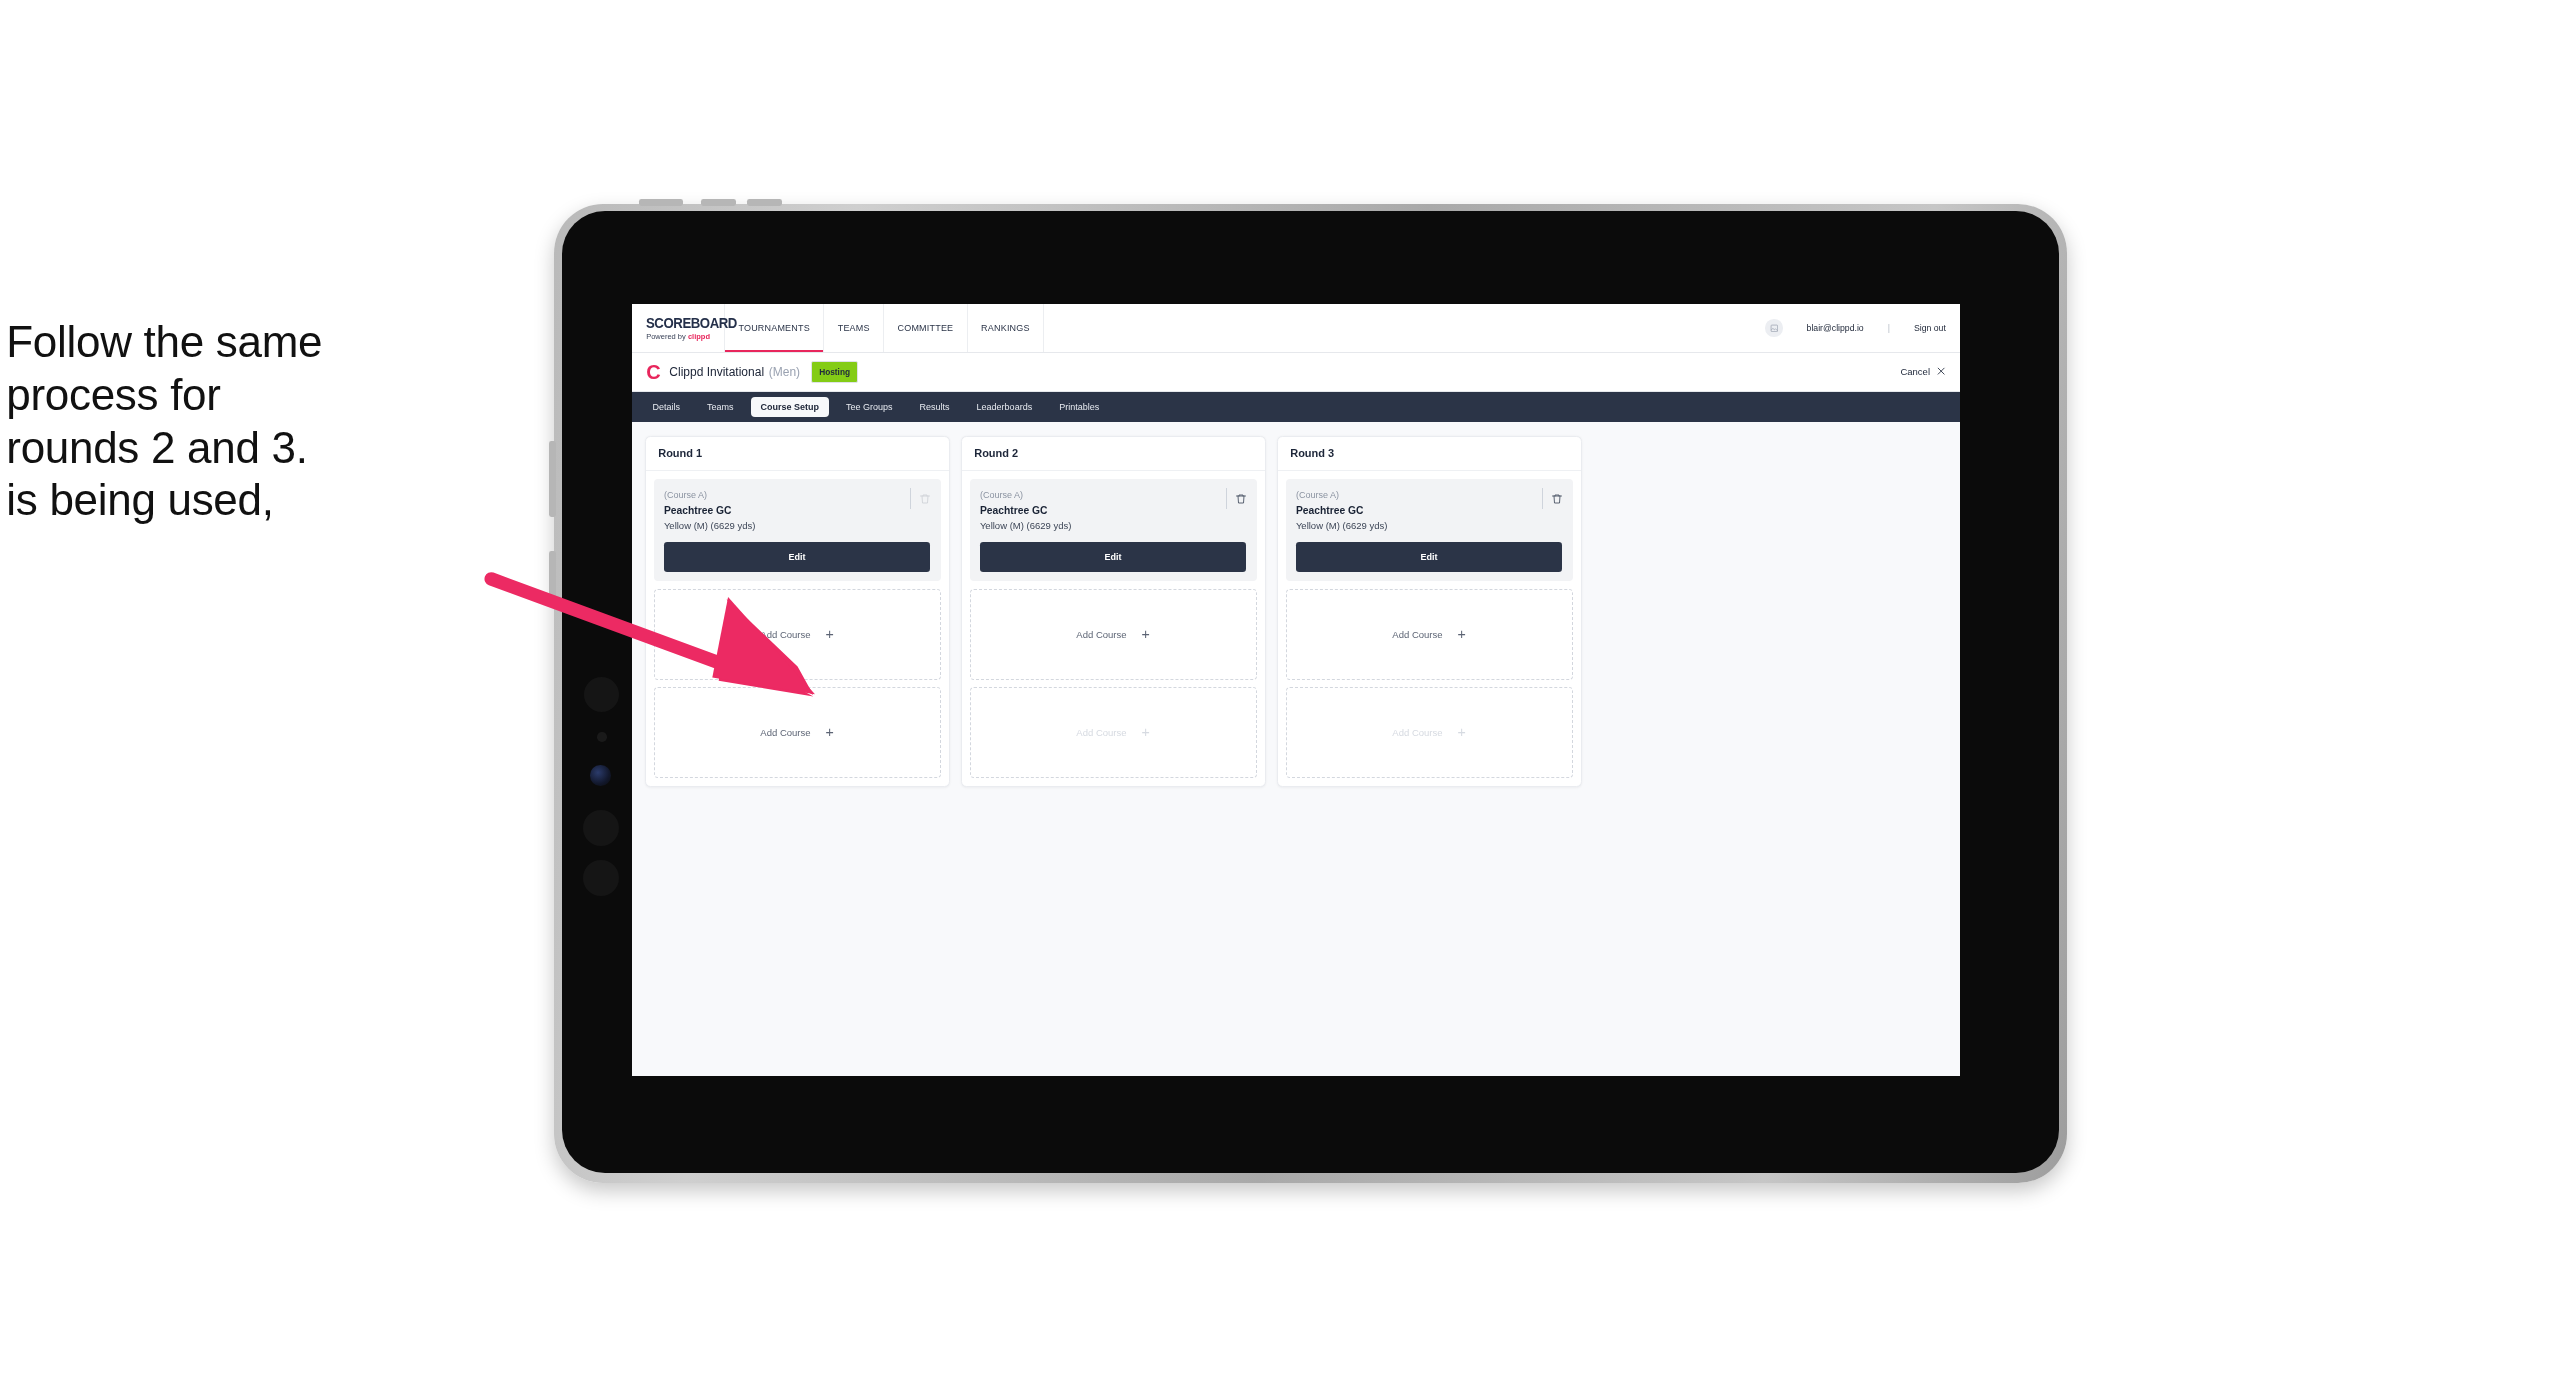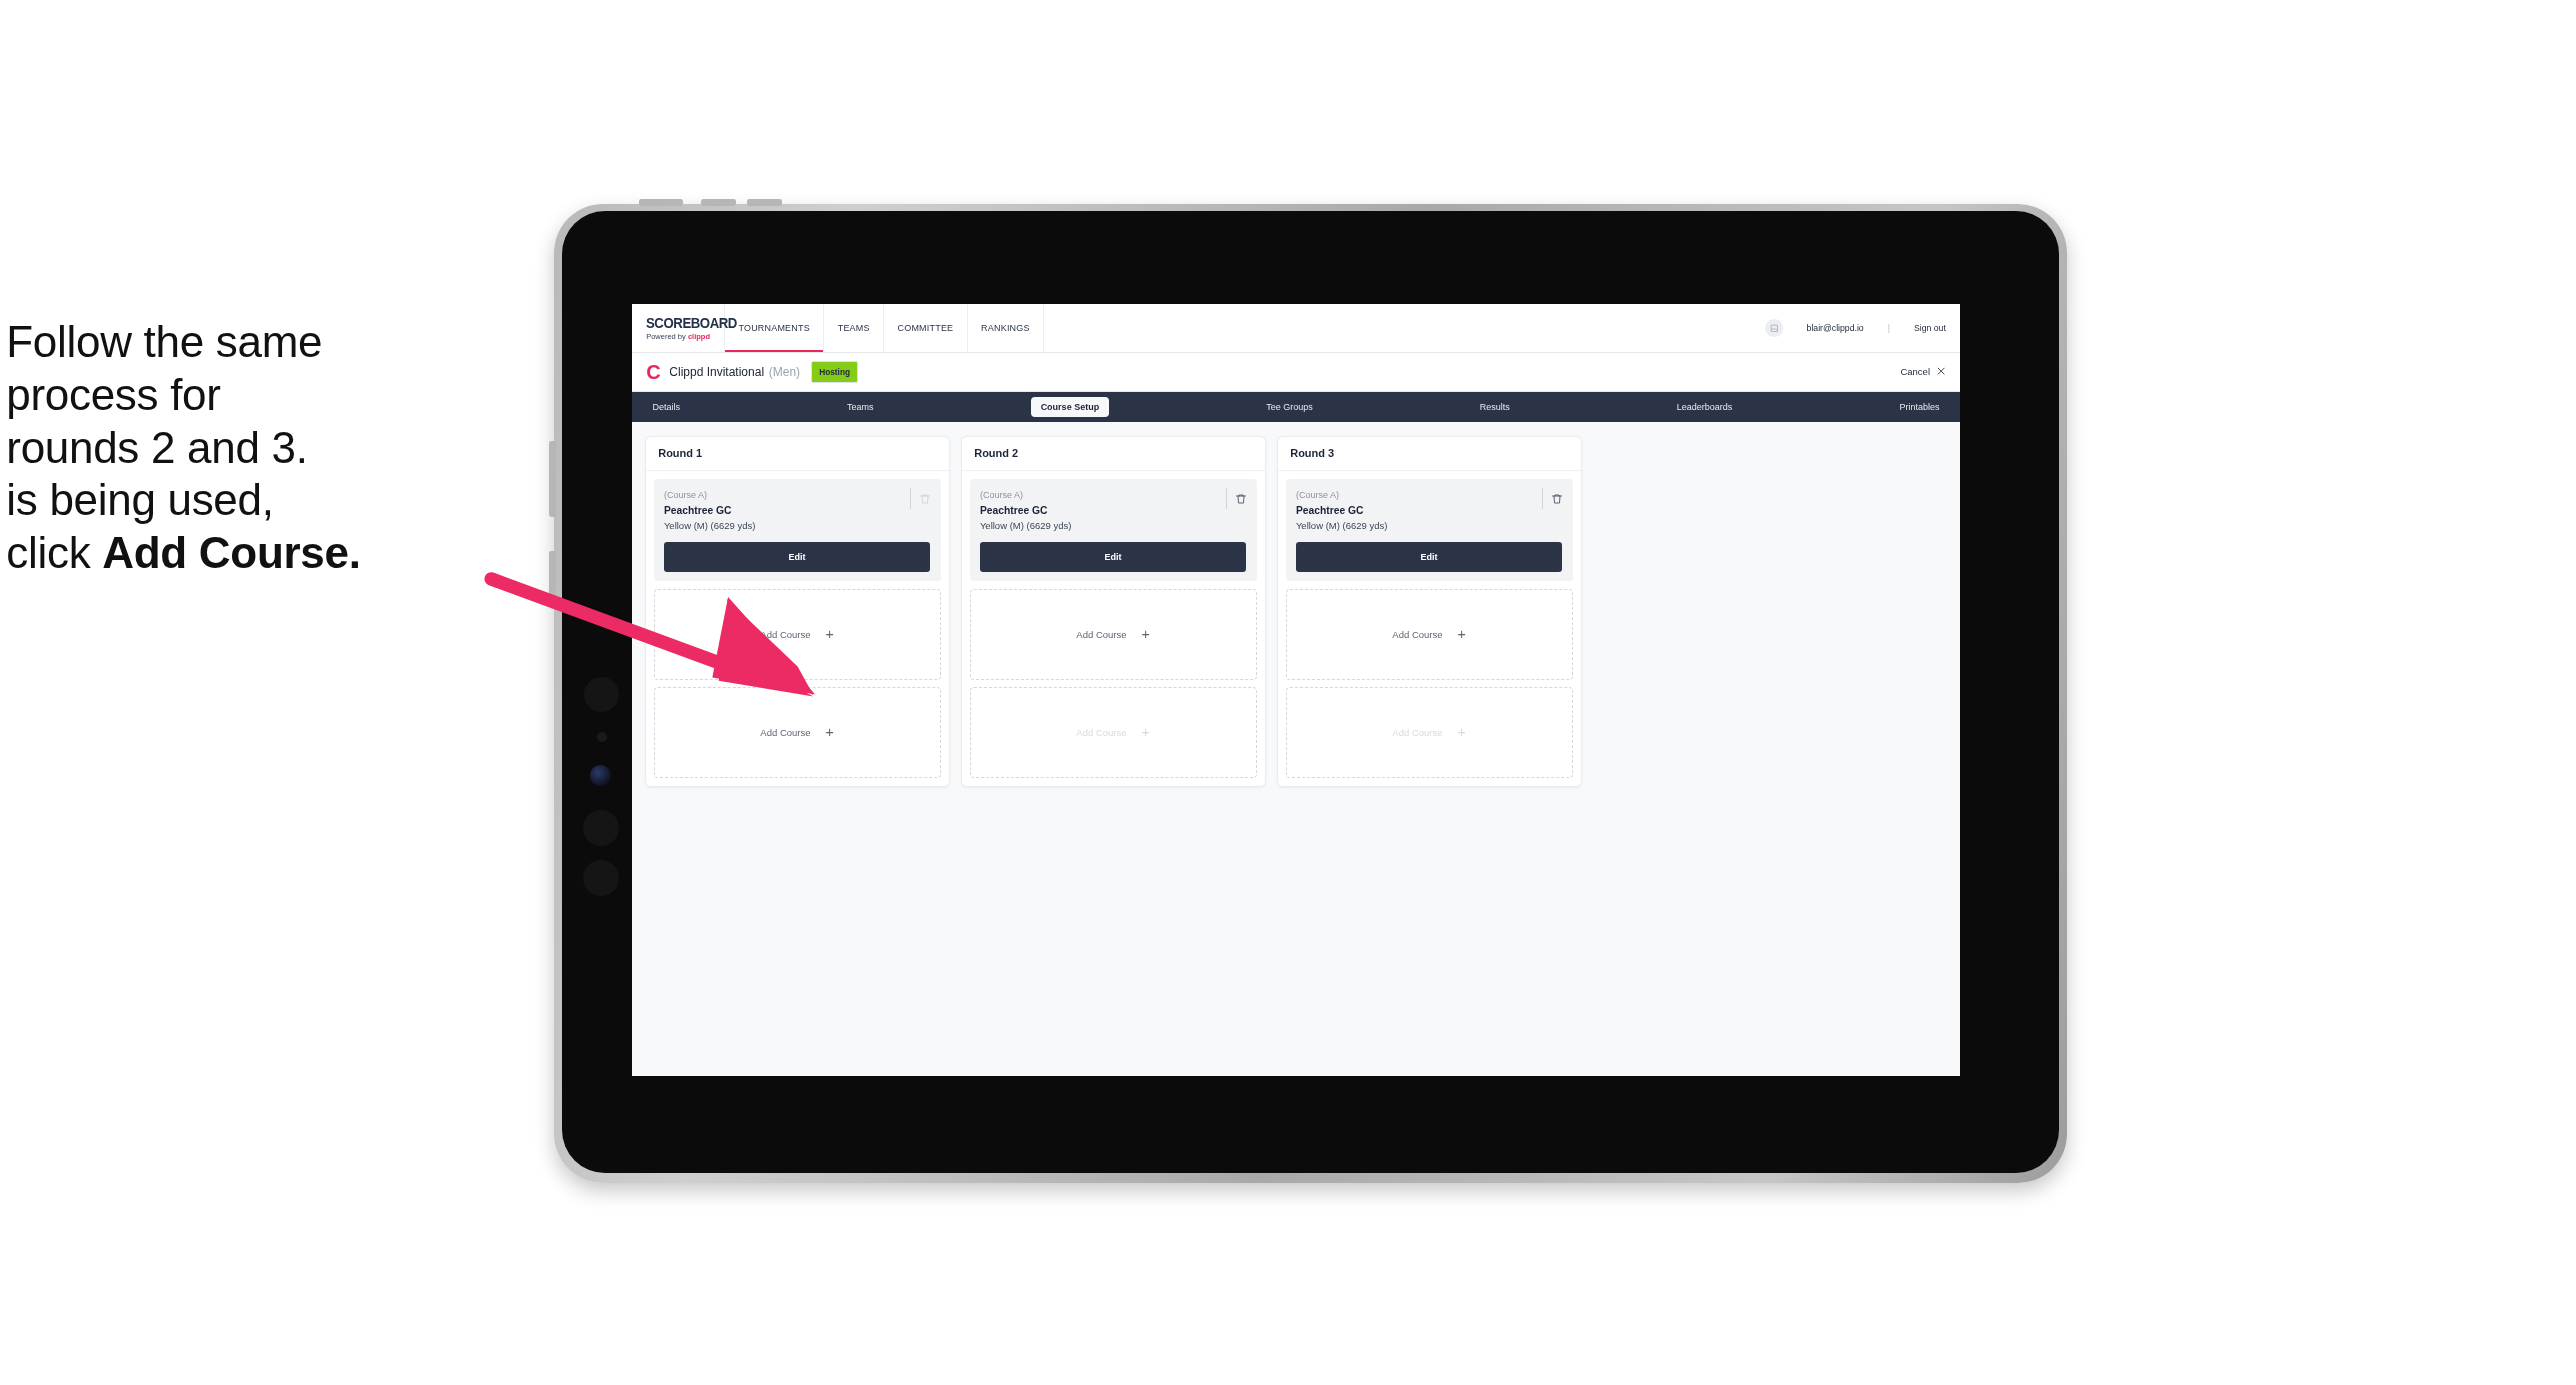--- a/index.html
+++ b/index.html
@@ -134,21 +134,21 @@
   }
   #subheader-spacer { flex: 1; }
   #cancel-btn {
     font-size: 9.5px; color: #232c3e; display: flex; align-items: center;
     gap: 5.5px; cursor: pointer;
   }
 
   
   #tabbar {
     height: 30px; background: #2b3447;
-    display: flex; align-items: center; padding: 0 11px; gap: 8px; justify-content: space-between;
+    display: flex; align-items: center; padding: 0 11px; gap: 8px;
   }
   .tab {
     font-size: 9px; color: #e7eaf0; padding: 4.7px 9.5px;
     border-radius: 4px; cursor: pointer; white-space: nowrap;
   }
   .tab.active { background: #f7f8fa; color: #20283a; font-weight: 600; }
 
   
   #rounds {
     display: flex; gap: 11px; padding: 14.2px 12.6px;
@@ -204,21 +204,20 @@
 </head>
 <body>
 
 <div id="stage">
 
   <div id="annotation">
     <div>Follow the same</div>
     <div>process for</div>
     <div>rounds 2 and 3.</div>
     <div>is being used,</div>
-    <div><span>click </span><span class="b">Add Course.</span></div>
   </div>
 
   <div id="tablet">
     <div class="tab-btn" id="btn-power"></div>
     <div class="tab-btn" id="btn-vol1"></div>
     <div class="tab-btn" id="btn-vol2"></div>
     <div class="tab-btn" id="btn-side"></div>
     <div class="tab-btn" id="btn-side2"></div>
     <div id="tablet-bezel">
       <div class="sensor" id="cam-main"></div>

